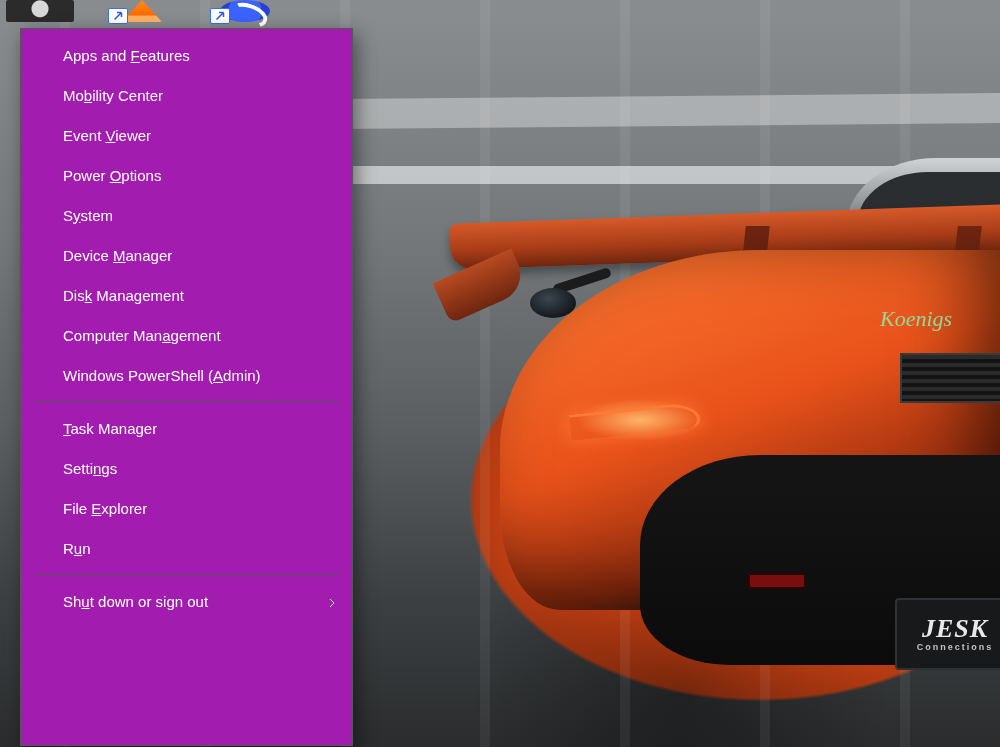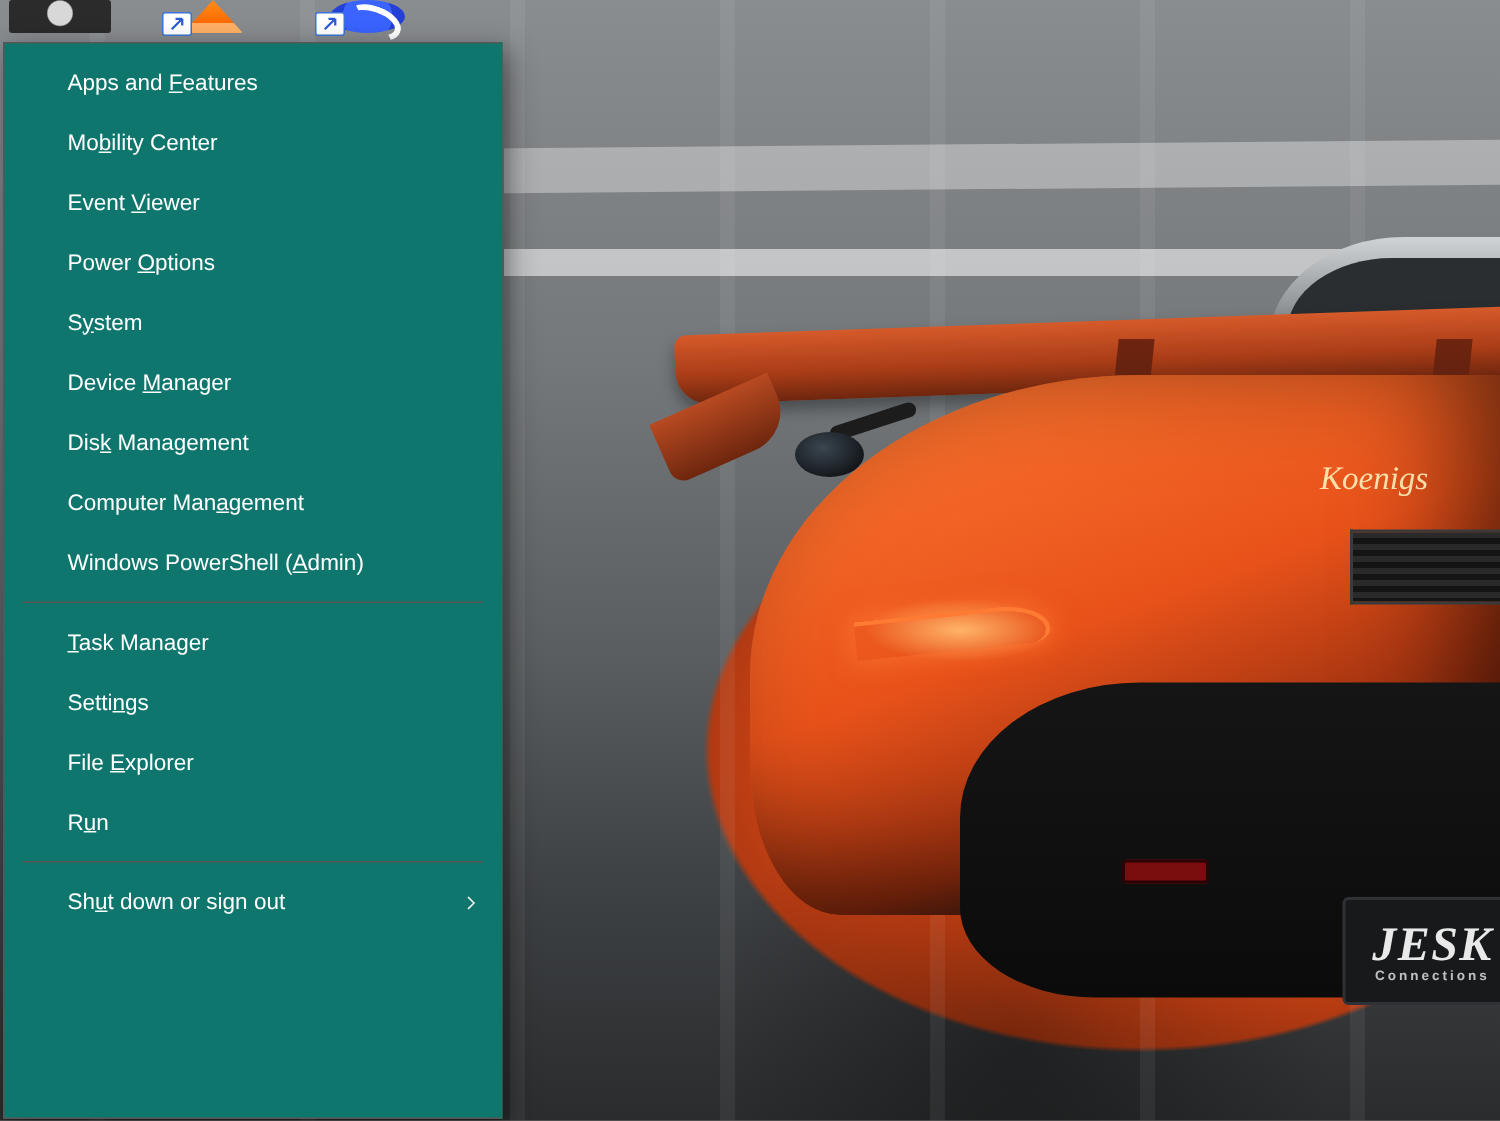--- a/index.html
+++ b/index.html
@@ -81,24 +81,24 @@
     border-radius: 50%;
   }
   .plate{
     position:absolute; left:895px; top:598px; width:120px; height:72px;
     background:#17191b; border:2px solid #2e3236; border-radius:4px;
     color:#e9e9e9; font-style:italic; font-weight:700;
     display:flex; flex-direction:column; align-items:center; justify-content:center;
     font-family: Georgia, 'Times New Roman', serif;
     letter-spacing:1px;
   }
-  .plate .big{ font-size:32px; line-height:1; }
+  .plate .big{ font-size:26px; line-height:1; }
   .plate .small{ font-size:9px; letter-spacing:2px; opacity:.8; font-style:normal; font-family:"Segoe UI",Arial,sans-serif;}
   .brand{
-    position:absolute; left:880px; top:306px; color:#fef9c3;
+    position:absolute; left:880px; top:306px; color:#86efac;
     font-family: Georgia, 'Times New Roman', serif; font-style:italic;
     font-size:22px; opacity:.85;
   }
   .cabin{
     position:absolute; left:846px; top:158px; width:170px; height:90px;
     background: linear-gradient(180deg,#cfd3d6,#8d9194 55%,#5d6063);
     border-top-left-radius: 90px 70px;
     border-bottom-left-radius: 30px 20px;
   }
   .cabin::before{
@@ -139,22 +139,22 @@
   }
   .shortcut-badge{
     position:absolute; left:0; bottom:0; width:20px; height:16px;
     background:#fff; border:1px solid #3a74d8; border-radius:2px;
     display:flex; align-items:center; justify-content:center;
   }
   .shortcut-badge svg{ width:12px; height:12px; }
 
   
   .winx {
-    position:absolute; left:2px; top:28px; width:333px; height:718px;
-    background:#0f766e; border:1px solid #575757;
+    position:absolute; left:20px; top:28px; width:333px; height:718px;
+    background:#a21caf; border:1px solid #575757;
     color:#fff; font-size:15px;
     display:flex; flex-direction:column;
     box-shadow: 4px 6px 18px rgba(0,0,0,.45);
   }
   .winx .group{ padding:6px 0; }
   .winx .sep{ height:1px; background:#575757; margin:0 12px; }
   .mi{
     height:40px; display:flex; align-items:center;
     padding:0 18px 0 42px; cursor:default; position:relative;
     white-space:nowrap;

